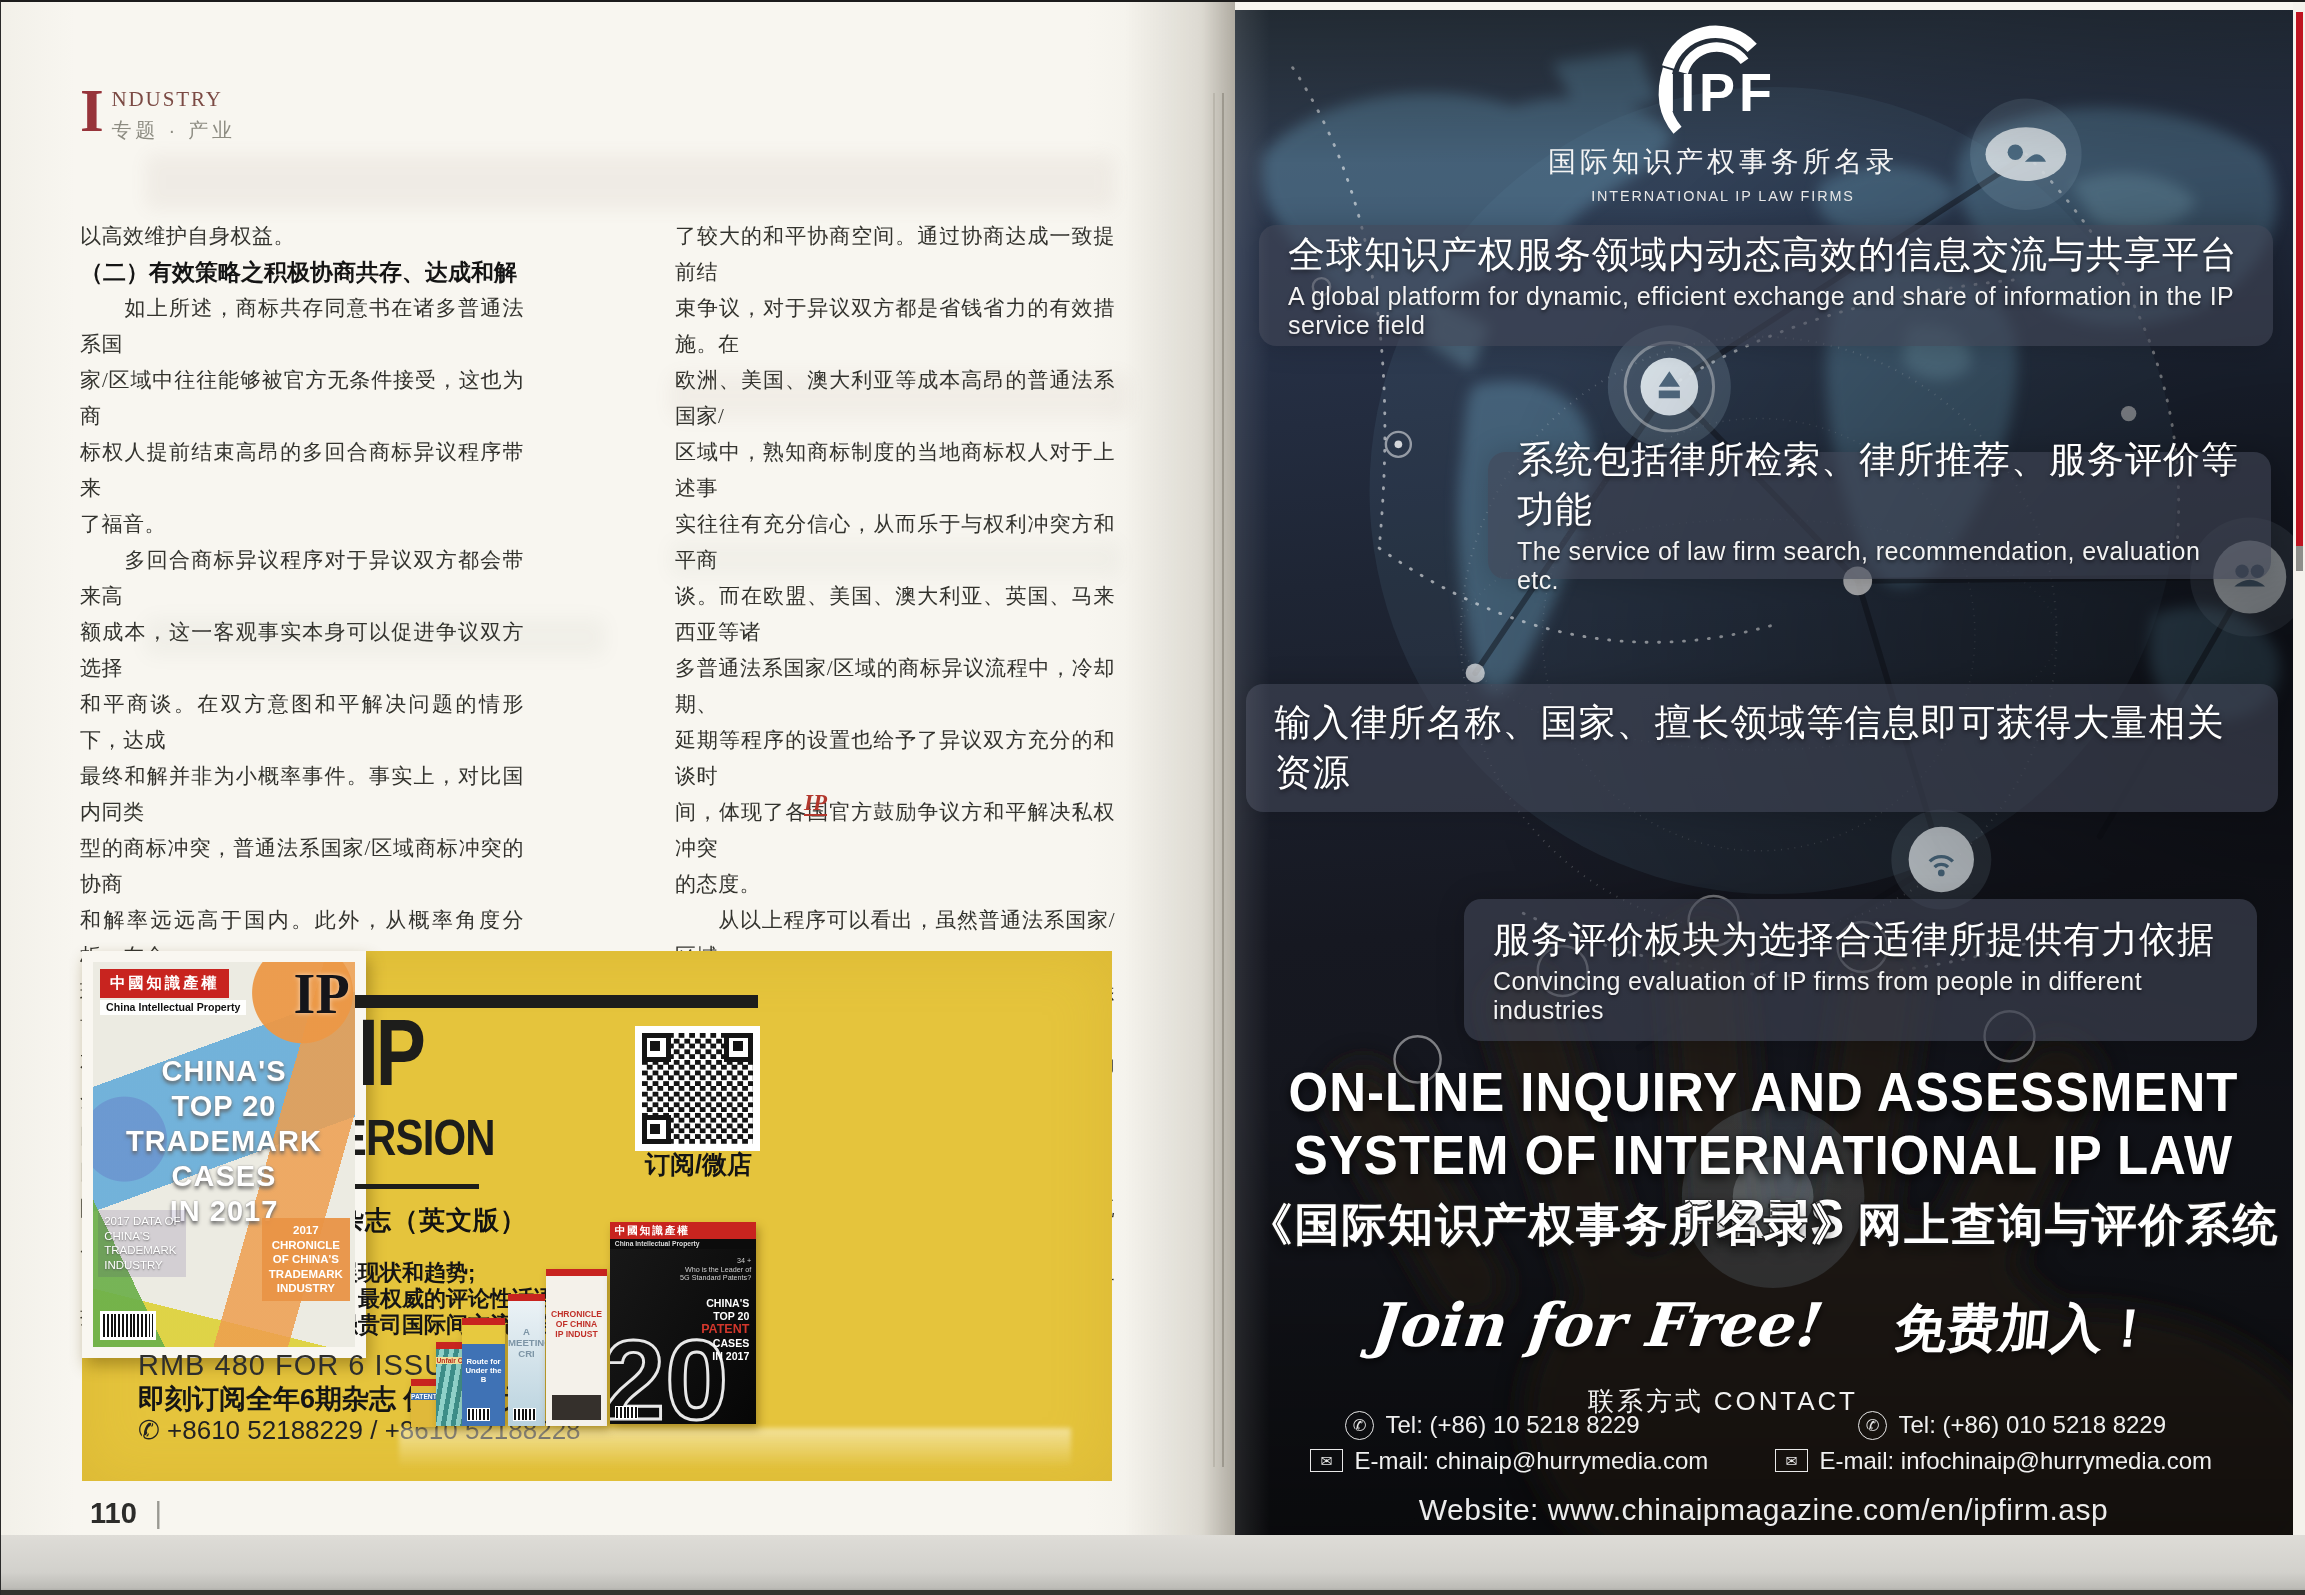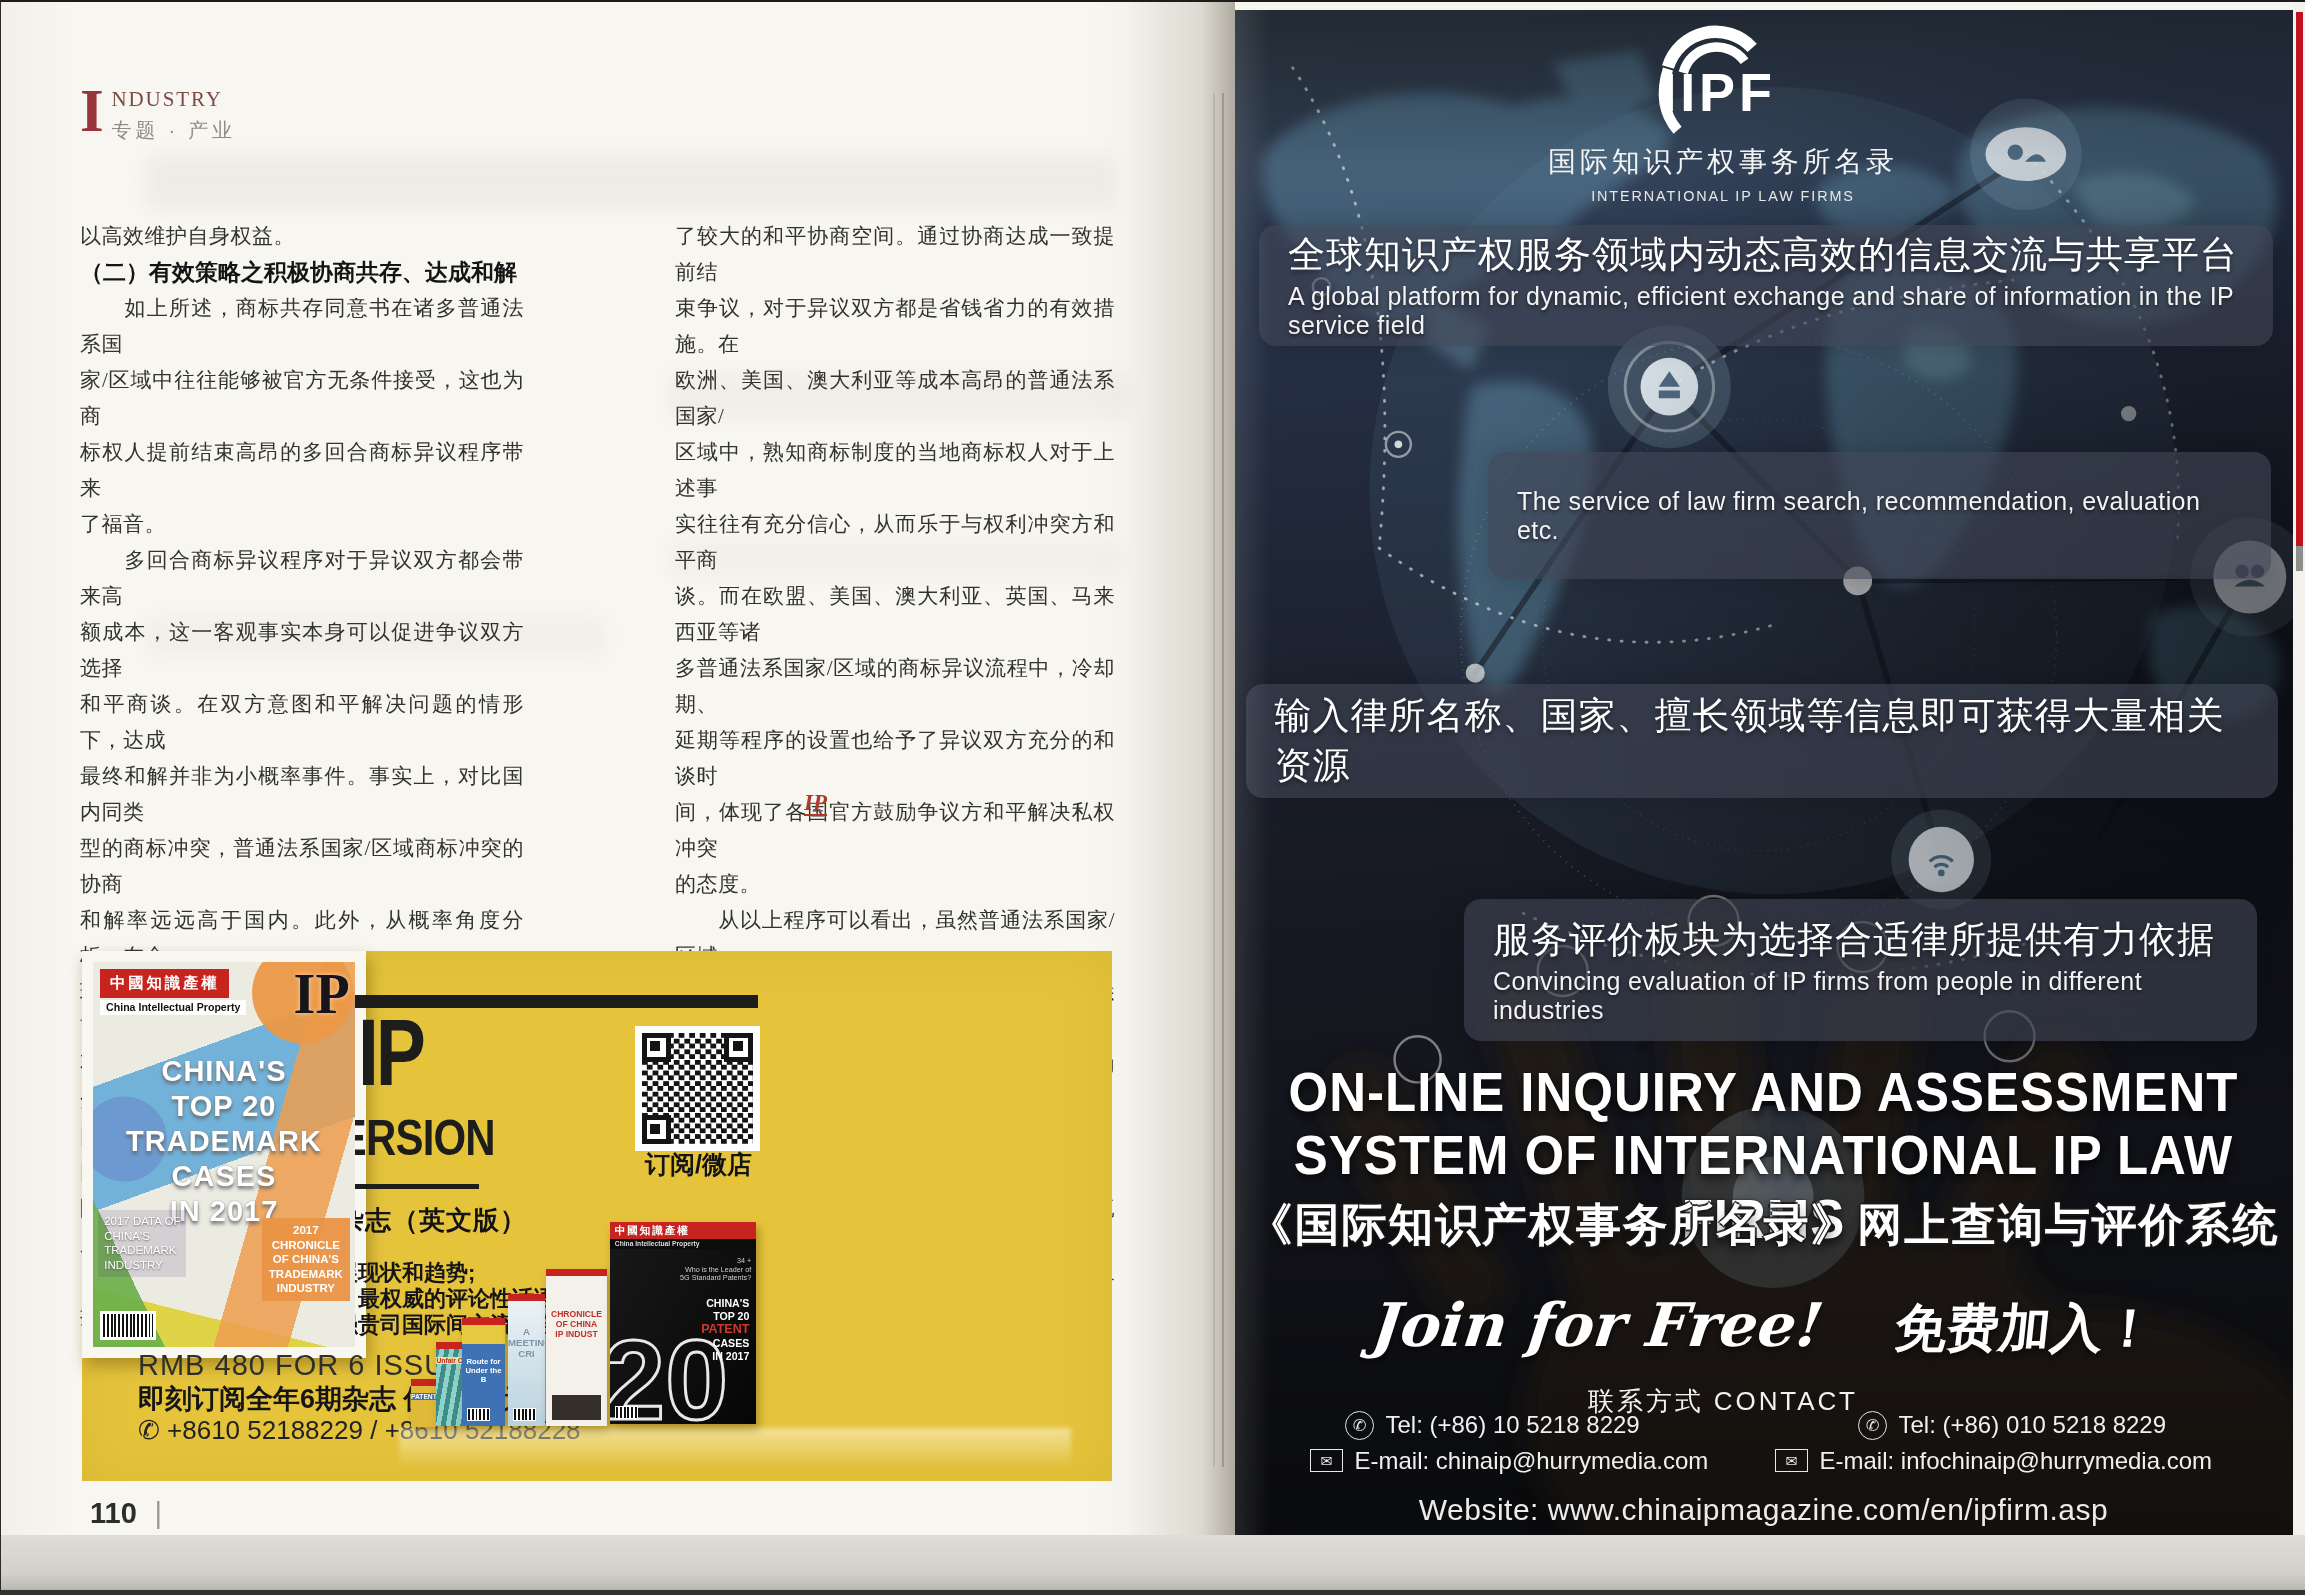--- a/index.html
+++ b/index.html
@@ -132,21 +132,21 @@
   #r-logo .cn{font-size:28px;letter-spacing:3.8px;margin-top:8px}
   #r-logo .en{font-size:14.4px;letter-spacing:1.9px;margin-top:6.7px;color:#e8e8e8}
 
   .banner{position:absolute;background:rgba(64,70,86,.62);border-radius:17.3px;color:#fff;
           display:flex;flex-direction:column;justify-content:center;padding:0 29px;box-sizing:border-box;
           box-shadow:0 0 29px rgba(0,0,0,.18)}
   .banner .cn{font-size:37px;font-weight:500;letter-spacing:1px;text-shadow:0 1.9px 4.8px rgba(0,0,0,.55)}
   .banner .en{font-size:25px;margin-top:2px;letter-spacing:0.4px;color:#f3f3f3;text-shadow:0 1.9px 3.8px rgba(0,0,0,.55)}
   #b1{left:24px;top:215px;width:1014px;height:121px}
   #b2{left:253px;top:442px;width:783px;height:127px}
-  #b3{left:10.6px;top:674px;width:1032px;height:114px}
+  #b3{left:10.6px;top:674px;width:1032px;height:128px}
   #b4{left:229px;top:889px;width:793px;height:142px}
 
   .r-title{position:absolute;left:-19px;width:1095px;text-align:center;color:#fff;font-weight:800;
            font-size:51px;letter-spacing:1px;text-shadow:0 3.8px 9.6px rgba(0,0,0,.75),0 0 1.9px rgba(0,0,0,.6);
            transform:scaleY(1.08)}
   #r-title1{top:1053px}
   #r-title2{top:1118px}
   #r-title-cn{position:absolute;left:-19px;width:1095px;top:1185px;text-align:center;color:#fff;font-weight:800;
       font-size:45px;letter-spacing:1.9px;
       text-shadow:1.9px 0 0 rgba(25,25,25,.85),-1.9px 0 0 rgba(25,25,25,.85),0 1.9px 0 rgba(25,25,25,.85),0 -1.9px 0 rgba(25,25,25,.85),0 5.8px 11.5px rgba(0,0,0,.6)}
@@ -457,20 +457,21 @@
       </div>
       <div class="cn">国际知识产权事务所名录</div>
       <div class="en">INTERNATIONAL IP LAW FIRMS</div>
     </div>
 
     <div id="b1" class="banner">
       <div class="cn">全球知识产权服务领域内动态高效的信息交流与共享平台</div>
       <div class="en">A global platform for dynamic, efficient exchange and share of information in the IP service field</div>
     </div>
     <div id="b2" class="banner">
+      <div class="cn">系统包括律所检索、律所推荐、服务评价等功能</div>
       <div class="en">The service of law firm search, recommendation, evaluation etc.</div>
     </div>
     <div id="b3" class="banner">
       <div class="cn">输入律所名称、国家、擅长领域等信息即可获得大量相关资源</div>
     </div>
     <div id="b4" class="banner">
       <div class="cn">服务评价板块为选择合适律所提供有力依据</div>
       <div class="en">Convincing evaluation of IP firms from people in different industries</div>
     </div>
 

